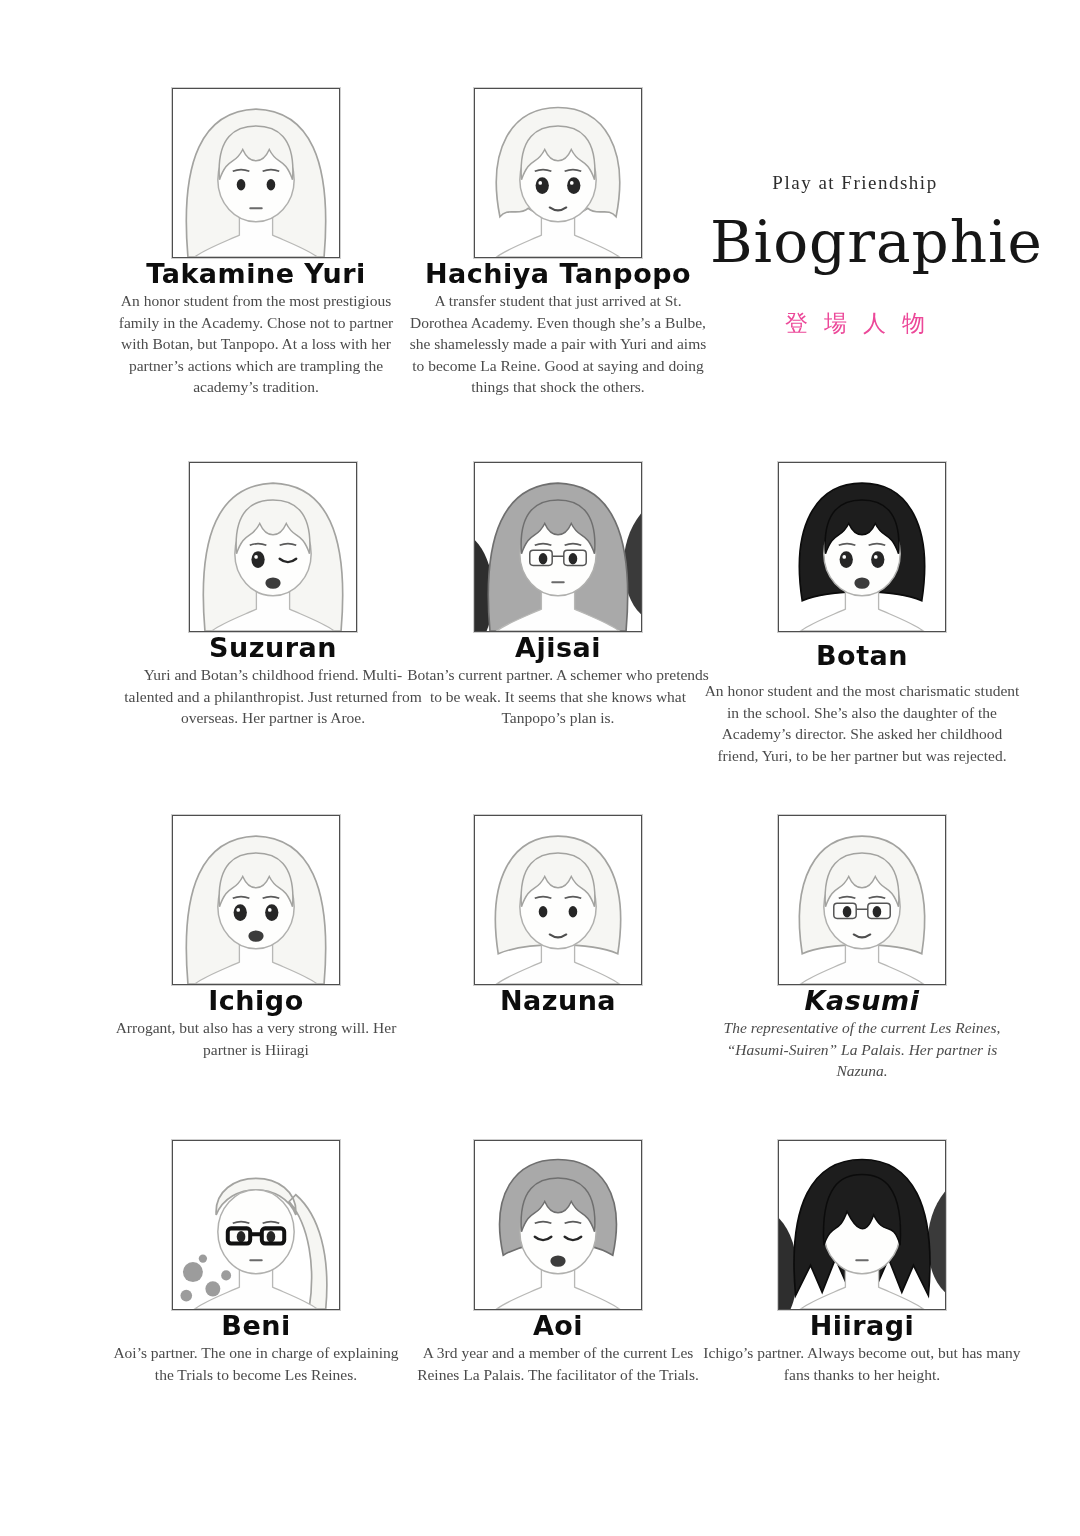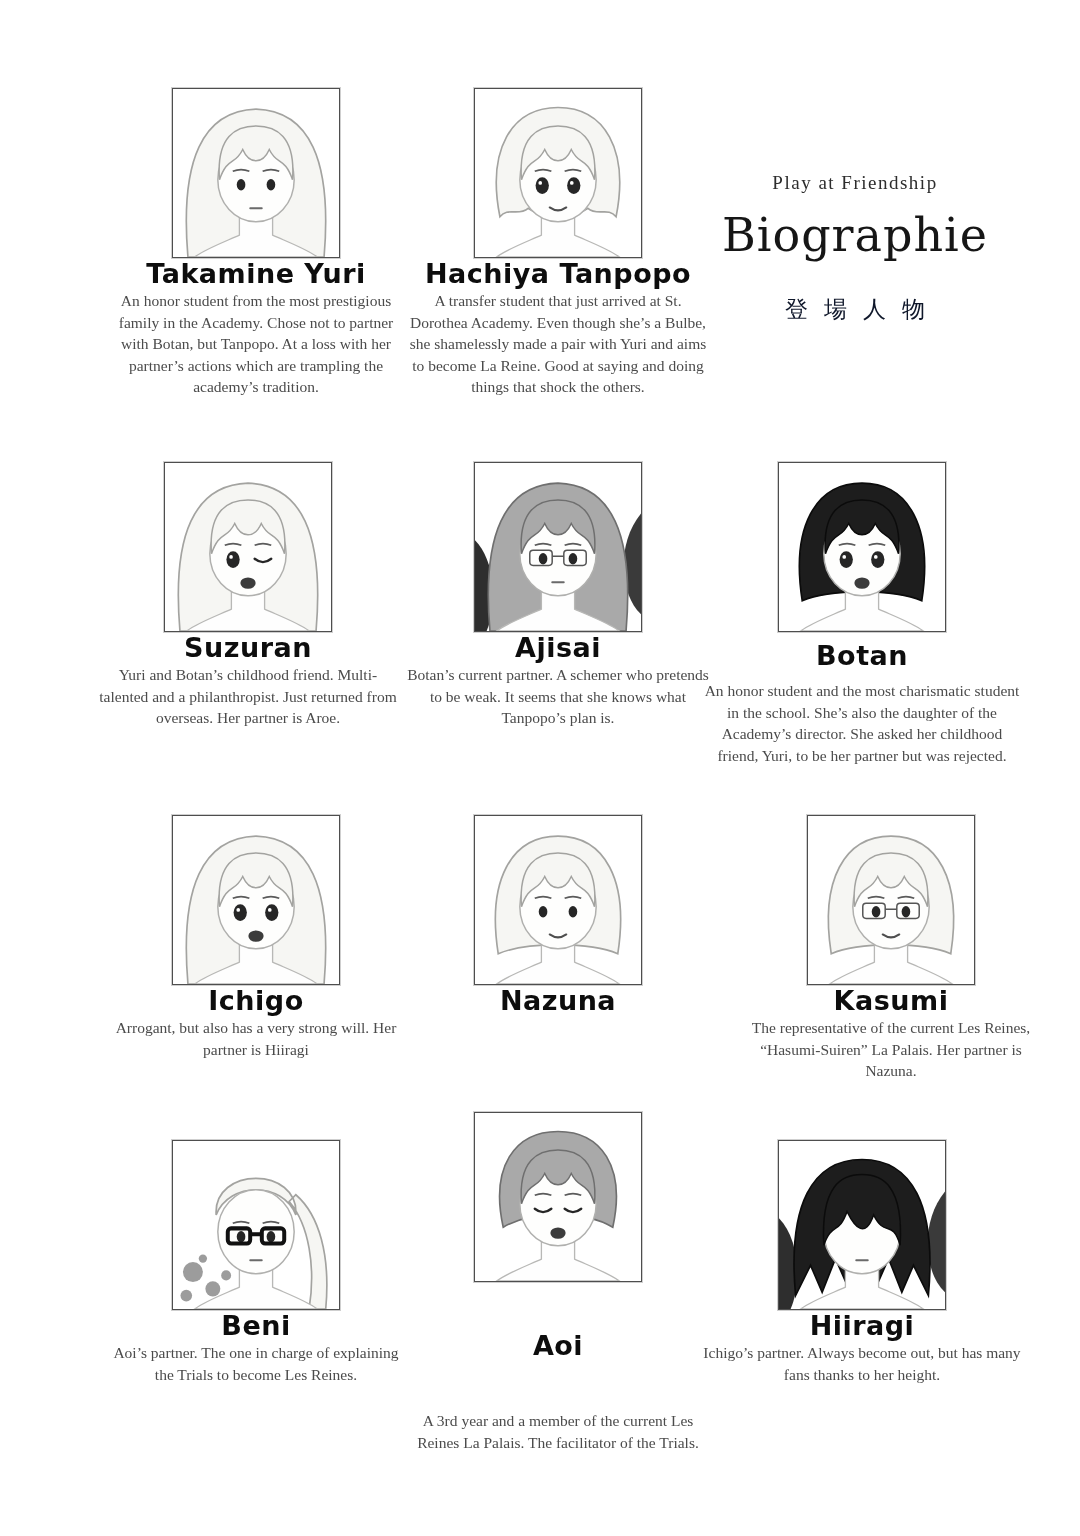--- a/index.html
+++ b/index.html
@@ -19,26 +19,26 @@
     font-family:"DejaVu Sans", sans-serif;font-weight:bold;
     font-size:27px;color:#0d0d0d;letter-spacing:0.5px;white-space:nowrap;
   }
   .char-desc{
     text-align:center;
     font-size:15.5px;line-height:21.5px;color:#4b4b4b;
   }
   .header{position:absolute;left:710px;top:172px;width:290px;text-align:center;}
   .series-title{font-size:19px;color:#2d2d2d;letter-spacing:1.5px;}
   .biographie{
-    margin-top:14px;font-family:"DejaVu Serif", serif;font-size:46px;
+    margin-top:14px;font-family:"DejaVu Serif", serif;font-size:58px;
     color:#161616;letter-spacing:1px;
   }
   .jp-subtitle{
     margin-top:32px;font-family:Liberation Mono, monospace;
-    font-size:23px;color:#0f172a;letter-spacing:16px;padding-left:16px;
+    font-size:23px;color:#ec4899;letter-spacing:16px;padding-left:16px;
   }
 </style>
 </head>
 <body>
 
 <div class="page">
 
   <div class="header">
     <div class="series-title">Play at Friendship</div>
     <div class="biographie">Biographie</div>
@@ -77,21 +77,21 @@
           <circle cx="58.3" cy="55.9" r="1.1" fill="#fff"></circle>
           <path d="M36,49 Q41,47 46,49" fill="none" stroke="#5a5a5a" stroke-width="1"></path>
           <path d="M54,49 Q59,47 64,49" fill="none" stroke="#5a5a5a" stroke-width="1"></path>
           <path d="M45,70.5 Q50,74 55,70.5" fill="none" stroke="#4e4e4e" stroke-width="1.2" stroke-linecap="round"></path>
         </svg>
       </div>
     <div class="char-name">Hachiya Tanpopo</div>
     <div class="char-desc" style="width:302px;">A transfer student that just arrived at St. Dorothea Academy. Even though she’s a Bulbe, she shamelessly made a pair with Yuri and aims to become La Reine. Good at saying and doing things that shock the others.</div>
   </div>
 
-  <div class="card" style="left:88px;top:462px;">
+  <div class="card" style="left:113px;top:462px;">
     <div class="portrait">
         <svg viewBox="0 0 100 100" preserveAspectRatio="none">
           <rect x="0" y="0" width="100" height="100" fill="#ffffff"></rect>
           <path d="M9,100 C4,42 18,13 50,12 C82,13 96,42 91,100 Z" fill="#f6f6f3" stroke="#a3a3a0" stroke-width="1"></path>
           <path d="M40,74 L40,87 C31,91 20,95 13,100 L87,100 C80,95 69,91 60,87 L60,74 Z" fill="#fefefe" stroke="#b8b8b6" stroke-width="0.8"></path>
           <ellipse cx="50" cy="54" rx="23" ry="25" fill="#fefefd" stroke="#b0b0ae" stroke-width="0.9"></ellipse>
           <path d="M28,54 C26,28 38,22 50,22 C62,22 74,28 72,54 C67,40 63,46 58,36 C54,45 46,45 42,36 C37,46 33,40 28,54 Z" fill="#f6f6f3" stroke="#a3a3a0" stroke-width="0.9"></path>
           <ellipse cx="41" cy="57.5" rx="4" ry="5" fill="#262626"></ellipse>
           <circle cx="39.8" cy="55.9" r="1.1" fill="#fff"></circle>
           <path d="M54,57 Q59,61 64,57" fill="none" stroke="#262626" stroke-width="1.4" stroke-linecap="round"></path>
@@ -177,21 +177,21 @@
           <path d="M28,54 C26,28 38,22 50,22 C62,22 74,28 72,54 C67,40 63,46 58,36 C54,45 46,45 42,36 C37,46 33,40 28,54 Z" fill="#f6f6f3" stroke="#a3a3a0" stroke-width="0.9"></path>
           <ellipse cx="41" cy="57" rx="2.6" ry="3.4" fill="#262626"></ellipse>
           <ellipse cx="59" cy="57" rx="2.6" ry="3.4" fill="#262626"></ellipse>
           <path d="M36,49 Q41,47 46,49" fill="none" stroke="#5a5a5a" stroke-width="1"></path>
           <path d="M54,49 Q59,47 64,49" fill="none" stroke="#5a5a5a" stroke-width="1"></path>
           <path d="M45,70.5 Q50,74 55,70.5" fill="none" stroke="#4e4e4e" stroke-width="1.2" stroke-linecap="round"></path>
         </svg>
       </div>
     <div class="char-name">Nazuna</div>
   </div>
-  <div class="card" style="left:731px;top:815px;">
+  <div class="card" style="left:702px;top:815px;font-style:italic;">
     <div class="portrait">
         <svg viewBox="0 0 100 100" preserveAspectRatio="none">
           <rect x="0" y="0" width="100" height="100" fill="#ffffff"></rect>
           <path d="M14,82 C7,38 22,12 50,12 C78,12 93,38 86,82 C70,75 30,75 14,82 Z" fill="#f6f6f3" stroke="#a3a3a0" stroke-width="1"></path>
           <path d="M40,74 L40,87 C31,91 20,95 13,100 L87,100 C80,95 69,91 60,87 L60,74 Z" fill="#fefefe" stroke="#b8b8b6" stroke-width="0.8"></path>
           <ellipse cx="50" cy="54" rx="23" ry="25" fill="#fefefd" stroke="#b0b0ae" stroke-width="0.9"></ellipse>
           <path d="M28,54 C26,28 38,22 50,22 C62,22 74,28 72,54 C67,40 63,46 58,36 C54,45 46,45 42,36 C37,46 33,40 28,54 Z" fill="#f6f6f3" stroke="#a3a3a0" stroke-width="0.9"></path>
           <ellipse cx="41" cy="57" rx="2.6" ry="3.4" fill="#262626"></ellipse>
           <ellipse cx="59" cy="57" rx="2.6" ry="3.4" fill="#262626"></ellipse>
           <path d="M36,49 Q41,47 46,49" fill="none" stroke="#5a5a5a" stroke-width="1"></path>
@@ -225,21 +225,21 @@
           <path d="M54,49 Q59,47 64,49" fill="none" stroke="#5a5a5a" stroke-width="1"></path>
           <rect x="33" y="52" width="13.5" height="9" rx="2" fill="none" stroke="#111" stroke-width="2.4"></rect>
           <rect x="53.5" y="52" width="13.5" height="9" rx="2" fill="none" stroke="#111" stroke-width="2.4"></rect>
           <line x1="46.5" y1="55.5" x2="53.5" y2="55.5" stroke="#111" stroke-width="2.4"></line>
           <line x1="46.5" y1="71" x2="53.5" y2="71" stroke="#6a6a6a" stroke-width="1.1" stroke-linecap="round"></line>
         </svg>
       </div>
     <div class="char-name">Beni</div>
     <div class="char-desc" style="width:300px;">Aoi’s partner. The one in charge of explaining the Trials to become Les Reines.</div>
   </div>
-  <div class="card" style="left:398px;top:1112px;gap:48px;">
+  <div class="card" style="left:398px;top:1140px;">
     <div class="portrait">
         <svg viewBox="0 0 100 100" preserveAspectRatio="none">
           <rect x="0" y="0" width="100" height="100" fill="#ffffff"></rect>
           <path d="M17,68 C9,32 24,11 50,11 C76,11 91,32 83,68 C66,58 34,58 17,68 Z" fill="#a9a9a9" stroke="#6f6f6f" stroke-width="1"></path>
           <path d="M40,74 L40,87 C31,91 20,95 13,100 L87,100 C80,95 69,91 60,87 L60,74 Z" fill="#fefefe" stroke="#b8b8b6" stroke-width="0.8"></path>
           <ellipse cx="50" cy="54" rx="23" ry="25" fill="#fefefd" stroke="#b0b0ae" stroke-width="0.9"></ellipse>
           <path d="M28,54 C26,28 38,22 50,22 C62,22 74,28 72,54 C67,40 63,46 58,36 C54,45 46,45 42,36 C37,46 33,40 28,54 Z" fill="#a9a9a9" stroke="#6f6f6f" stroke-width="0.9"></path>
           <path d="M36,57 Q41,61 46,57" fill="none" stroke="#262626" stroke-width="1.4" stroke-linecap="round"></path>
           <path d="M54,57 Q59,61 64,57" fill="none" stroke="#262626" stroke-width="1.4" stroke-linecap="round"></path>
           <path d="M36,49 Q41,47 46,49" fill="none" stroke="#5a5a5a" stroke-width="1"></path>

